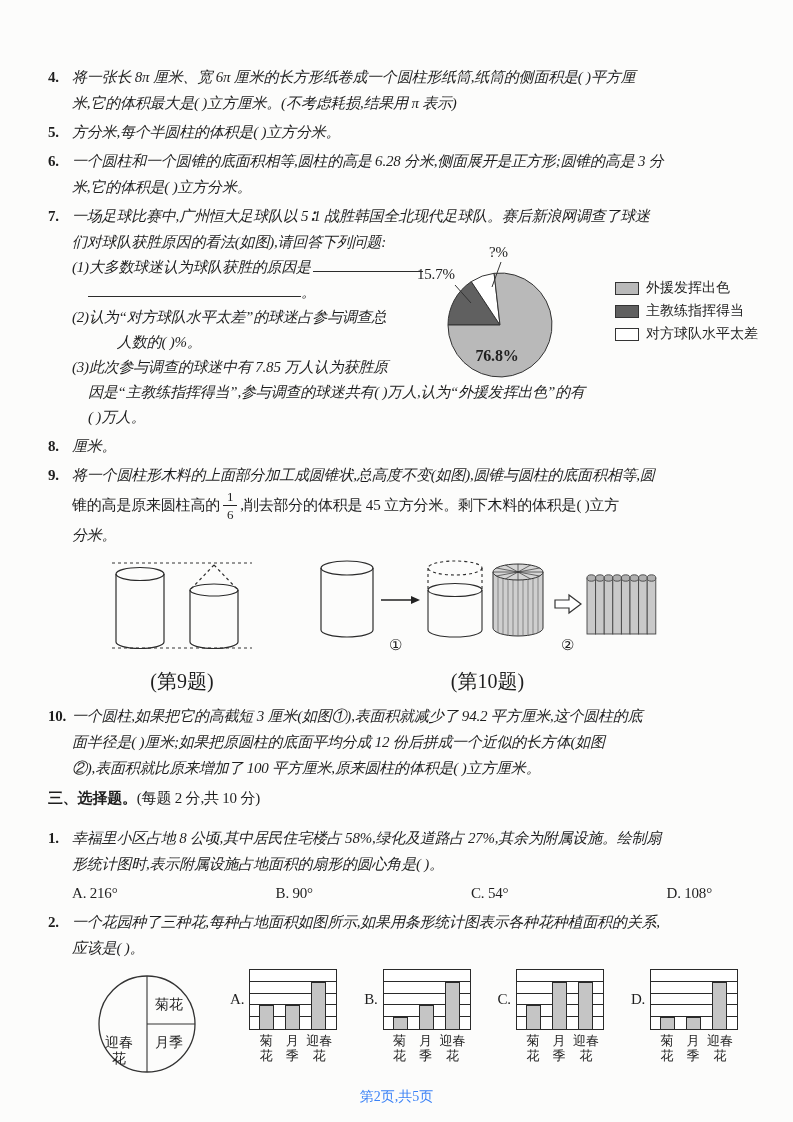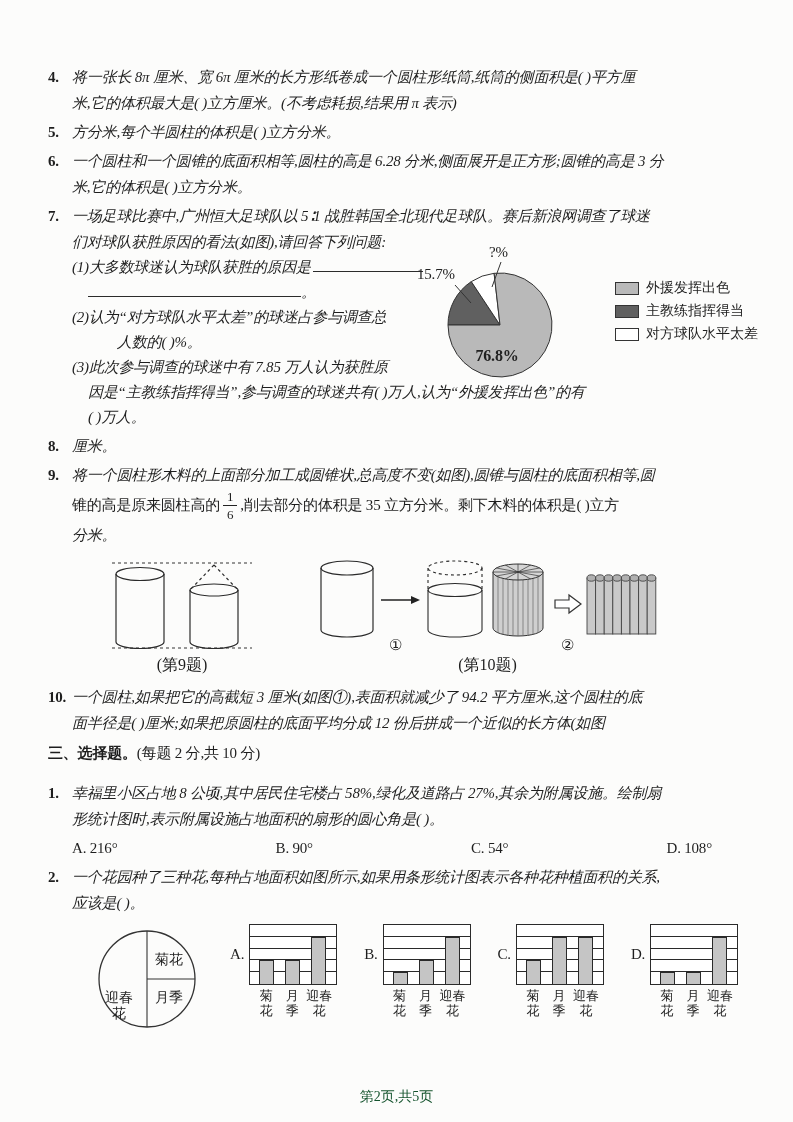--- a/index.html
+++ b/index.html
@@ -21,41 +21,41 @@
   .leg-row{display:flex;align-items:center;gap:7px;white-space:nowrap;}
   .leg-swatch{display:inline-block;width:24px;height:13px;border:1px solid #333;box-sizing:border-box;background:#fff;}
   
   .frac{display:inline-block;text-align:center;vertical-align:middle;line-height:1;font-size:13px;margin:0 3px;}
   .frac .fn{display:block;border-bottom:1px solid #222;padding:0 4px 2px;}
   .frac .fd{display:block;padding-top:2px;}
   .frac-line{height:34px;display:flex;align-items:center;white-space:nowrap;}
   
   .figrow{display:flex;align-items:flex-end;margin:6px 0 8px 64px;gap:63px;}
   .fig{position:relative;display:flex;flex-direction:column;align-items:center;}
-  .fig-caption{font-size:16px;margin-top:1px;letter-spacing:0;}
+  .fig-caption{font-size:20px;margin-top:14px;letter-spacing:0;}
   .mark{position:absolute;font-size:15px;letter-spacing:0;}
   
   .sec-title{line-height:26px;margin:4px 0 14px;}
   .sec-title .bold{font-weight:bold;}
   
   .opts{display:flex;justify-content:space-between;width:640px;margin-left:24px;line-height:26px;}
   
   .q2figs{display:flex;align-items:flex-start;margin:6px 0 0 42px;gap:14px;}
   .flower-pie{position:relative;width:126px;height:120px;}
   .fl{position:absolute;font-size:14px;line-height:16px;text-align:center;letter-spacing:0;}
   .bar-options-row{display:flex;gap:26px;padding-top:2px;}
   .bar-opt{display:flex;gap:5px;}
   .opt-letter{margin-top:22px;font-size:15px;}
   .bar-box-wrap{display:flex;flex-direction:column;}
   .bar-box{position:relative;width:86px;height:59px;border:1.5px solid #2a2a2a;background:#fff;box-sizing:content-box;}
   .gl{position:absolute;left:0;right:0;height:0;border-top:1px solid #2a2a2a;}
   .bar{position:absolute;bottom:0;width:15px;background:#c5c5c5;border:1px solid #2a2a2a;border-bottom:none;box-sizing:border-box;z-index:2;}
   .bar-labels{position:relative;height:38px;width:89px;}
   .bl{position:absolute;top:3px;transform:translateX(-50%);font-size:13px;line-height:15px;text-align:center;white-space:nowrap;letter-spacing:0;}
-  .footer{position:absolute;left:0;right:0;bottom:16px;text-align:center;font-size:14px;color:#14532d;letter-spacing:0;}
+  .footer{position:absolute;left:0;right:0;bottom:16px;text-align:center;font-size:14px;color:#3b82f6;letter-spacing:0;}
   svg text{font-family:"Liberation Serif","DejaVu Serif",serif;fill:#222;}
 </style>
 </head>
 <body>
 
 <div class="page">
  <div class="content">
 
   <div class="q">
     <span class="qnum">4.</span>
@@ -122,21 +122,21 @@
 
   <div class="q">
     <span class="qnum">9.</span>
     <div class="ln">将一个圆柱形木料的上面部分加工成圆锥状,总高度不变(如图),圆锥与圆柱的底面积相等,圆</div>
     <div class="frac-line">
       <span>锥的高是原来圆柱高的</span>
           <span class="frac">
             <span class="fn">1</span>
             <span class="fd">6</span>
           </span>
-          <span>,削去部分的体积是 35 立方分米。剩下木料的体积是(     )立方</span>
+          <span>,削去部分的体积是 45 立方分米。剩下木料的体积是(     )立方</span>
     </div>
     <div class="ln">分米。</div>
   </div>
 
   <div class="figrow">
     <div class="fig">
       <svg width="140" height="96" viewBox="0 0 140 96">
         <line x1="0" y1="5" x2="140" y2="5" stroke="#333" stroke-width="1" stroke-dasharray="3,3"></line>
         <line x1="0" y1="90" x2="140" y2="90" stroke="#333" stroke-width="1" stroke-dasharray="3,3"></line>
         <g fill="none" stroke="#2a2a2a" stroke-width="1.2">
@@ -227,20 +227,21 @@
       <span class="mark" style="left:74px;top:82px;">①</span>
       <span class="mark" style="left:246px;top:82px;">②</span>
       <div class="fig-caption">(第10题)</div>
     </div>
   </div>
 
   <div class="q">
     <span class="qnum">10.</span>
     <div class="ln">一个圆柱,如果把它的高截短 3 厘米(如图①),表面积就减少了 94.2 平方厘米,这个圆柱的底</div>
     <div class="ln">面半径是(    )厘米;如果把原圆柱的底面平均分成 12 份后拼成一个近似的长方体(如图</div>
+    <div class="ln">②),表面积就比原来增加了 100 平方厘米,原来圆柱的体积是(    )立方厘米。</div>
   </div>
 
   <div class="sec-title">
     <span class="bold">三、选择题。</span><span>(每题 2 分,共 10 分)</span>
   </div>
 
   <div class="q">
     <span class="qnum">1.</span>
     <div class="ln">幸福里小区占地 8 公顷,其中居民住宅楼占 58%,绿化及道路占 27%,其余为附属设施。绘制扇</div>
     <div class="ln">形统计图时,表示附属设施占地面积的扇形的圆心角是(    )。</div>

